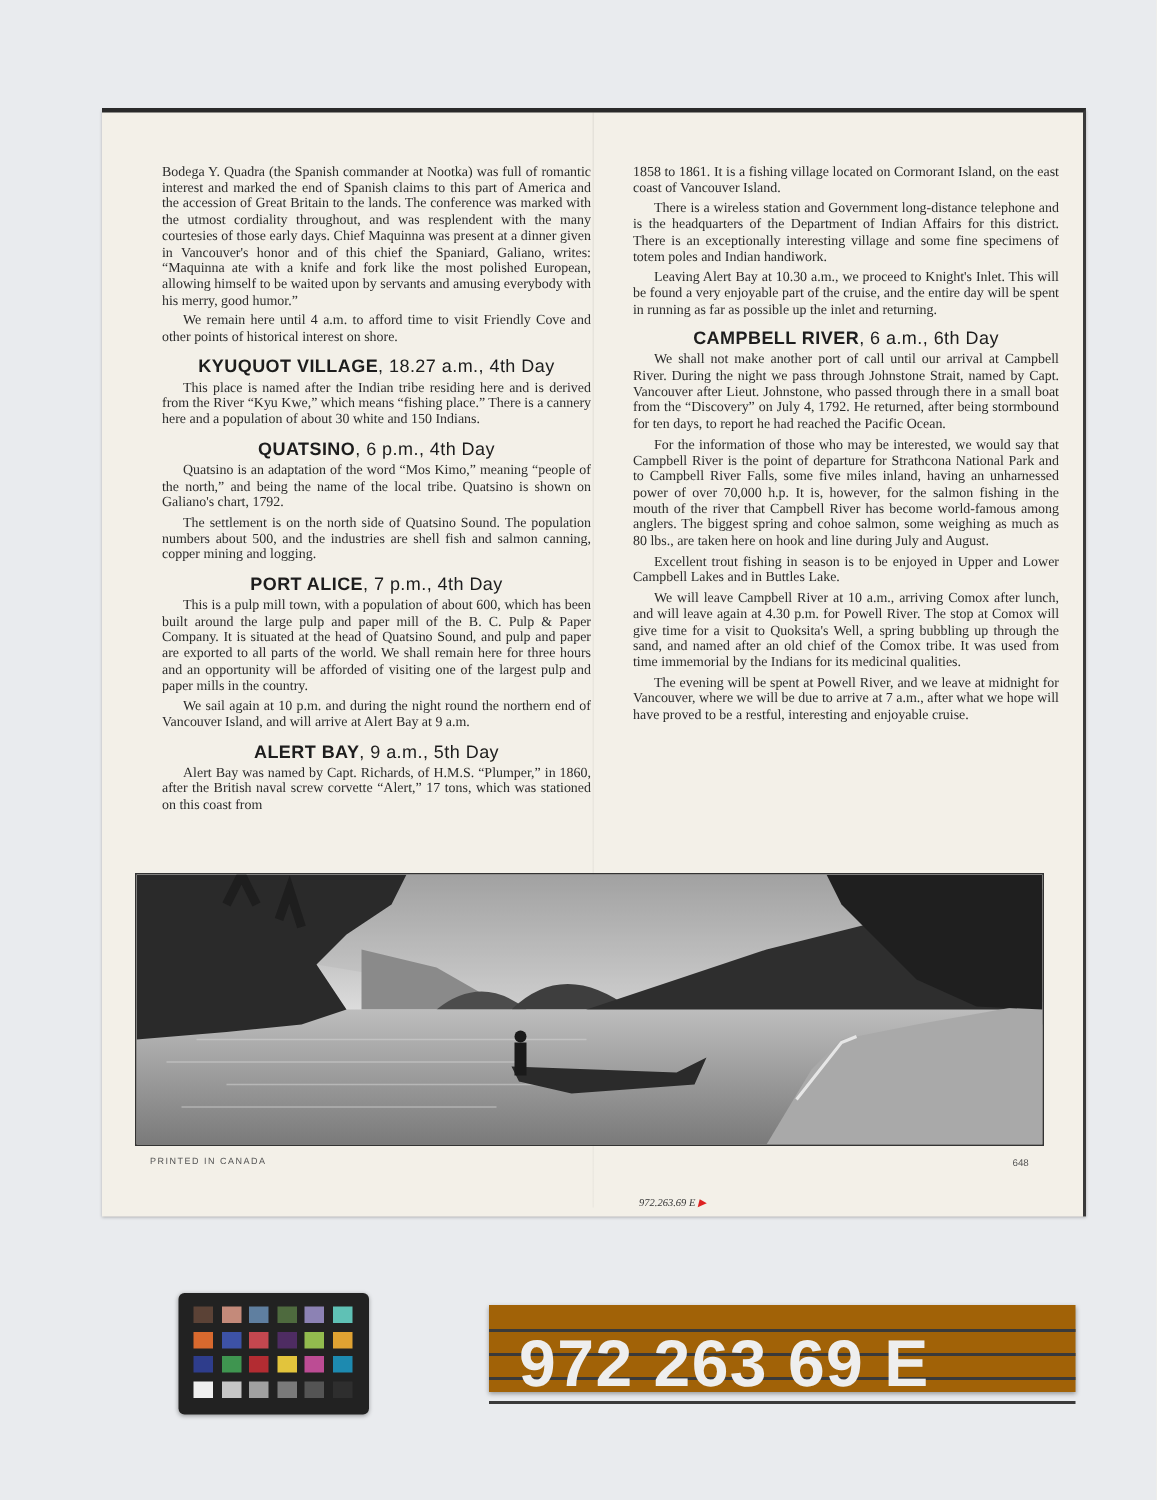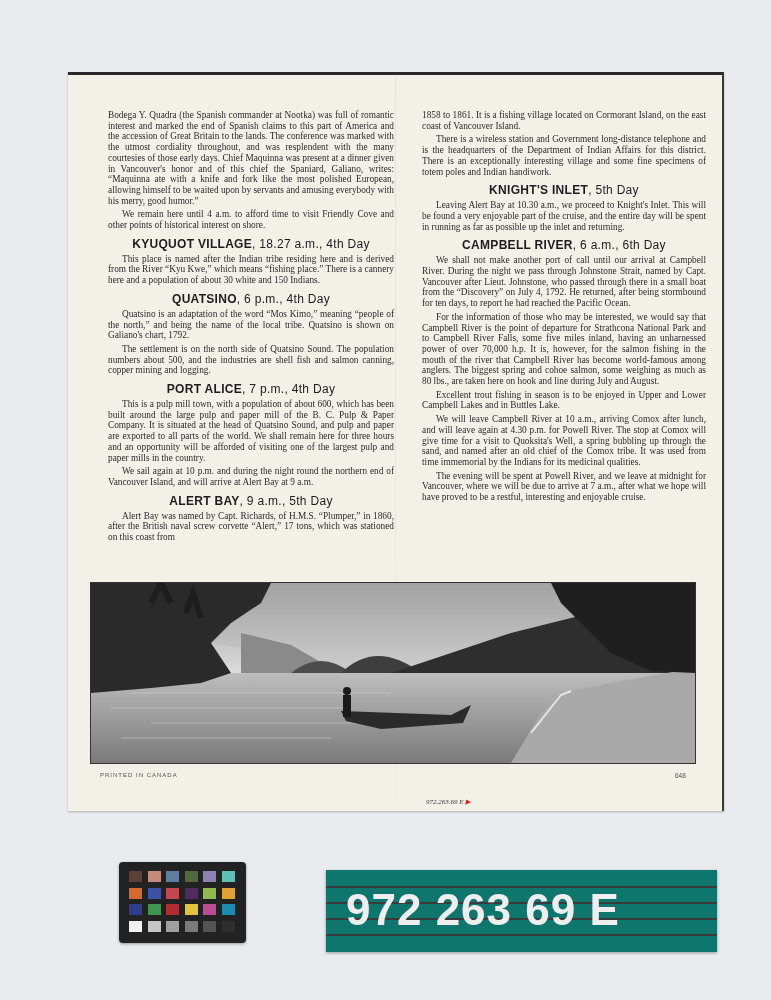--- a/index.html
+++ b/index.html
@@ -58,22 +58,22 @@
     font-size:7px; color:#333;margin-left:26px;
   }
   .handnote .arrow { color:#d22; }
   .colorchart {
     position:absolute; left:119px; top:862px; width:127px; height:81px;
     background:#222; border-radius:4px;
     box-shadow:0 1px 3px rgba(0,0,0,.35);
   }
   .patch { position:absolute; width:13px; height:11px; }
   .idbar {
-    position:absolute; left:326px; top:870px; width:391px; height:82px;
-    background:#0f766e;
+    position:absolute; left:326px; top:870px; width:391px; height:58px;
+    background:#a16207;
     box-shadow:0 1px 3px rgba(0,0,0,.35);
   }
   .idbar .groove { position:absolute; left:0; width:100%; height:2px; background:#3a3a3a; }
   .idbar .label {
     position:absolute; left:20px; top:17px; width:360px;
     font-family:"Liberation Sans","DejaVu Sans",sans-serif;
     font-size:44px; font-weight:bold; color:#eeeeee; letter-spacing:1px;
     line-height:46px; white-space:pre;
   }
 </style>
@@ -93,21 +93,20 @@
     <p>The settlement is on the north side of Quatsino Sound. The population numbers about 500, and the industries are shell fish and salmon canning, copper mining and logging.</p>
     <h2><b>PORT ALICE</b><span>, 7 p.m., 4th Day</span></h2>
     <p>This is a pulp mill town, with a population of about 600, which has been built around the large pulp and paper mill of the B. C. Pulp &amp; Paper Company. It is situated at the head of Quatsino Sound, and pulp and paper are exported to all parts of the world. We shall remain here for three hours and an opportunity will be afforded of visiting one of the largest pulp and paper mills in the country.</p>
     <p>We sail again at 10 p.m. and during the night round the northern end of Vancouver Island, and will arrive at Alert Bay at 9 a.m.</p>
     <h2><b>ALERT BAY</b><span>, 9 a.m., 5th Day</span></h2>
     <p>Alert Bay was named by Capt. Richards, of H.M.S. “Plumper,” in 1860, after the British naval screw corvette “Alert,” 17 tons, which was stationed on this coast from</p>
   </div>
 <div class="col right" id="col-right">
     <p class="noindent">1858 to 1861. It is a fishing village located on Cormorant Island, on the east coast of Vancouver Island.</p>
     <p>There is a wireless station and Government long-distance telephone and is the headquarters of the Department of Indian Affairs for this district. There is an exceptionally interesting village and some fine specimens of totem poles and Indian handiwork.</p>
-    <h2><b>KNIGHT'S INLET</b><span>, 5th Day</span></h2>
     <p>Leaving Alert Bay at 10.30 a.m., we proceed to Knight's Inlet. This will be found a very enjoyable part of the cruise, and the entire day will be spent in running as far as possible up the inlet and returning.</p>
     <h2><b>CAMPBELL RIVER</b><span>, 6 a.m., 6th Day</span></h2>
     <p>We shall not make another port of call until our arrival at Campbell River. During the night we pass through Johnstone Strait, named by Capt. Vancouver after Lieut. Johnstone, who passed through there in a small boat from the “Discovery” on July 4, 1792. He returned, after being stormbound for ten days, to report he had reached the Pacific Ocean.</p>
     <p>For the information of those who may be interested, we would say that Campbell River is the point of departure for Strathcona National Park and to Campbell River Falls, some five miles inland, having an unharnessed power of over 70,000 h.p. It is, however, for the salmon fishing in the mouth of the river that Campbell River has become world-famous among anglers. The biggest spring and cohoe salmon, some weighing as much as 80 lbs., are taken here on hook and line during July and August.</p>
     <p>Excellent trout fishing in season is to be enjoyed in Upper and Lower Campbell Lakes and in Buttles Lake.</p>
     <p>We will leave Campbell River at 10 a.m., arriving Comox after lunch, and will leave again at 4.30 p.m. for Powell River. The stop at Comox will give time for a visit to Quoksita's Well, a spring bubbling up through the sand, and named after an old chief of the Comox tribe. It was used from time immemorial by the Indians for its medicinal qualities.</p>
     <p>The evening will be spent at Powell River, and we leave at midnight for Vancouver, where we will be due to arrive at 7 a.m., after what we hope will have proved to be a restful, interesting and enjoyable cruise.</p>
   </div>
 
 <div class="photo">

